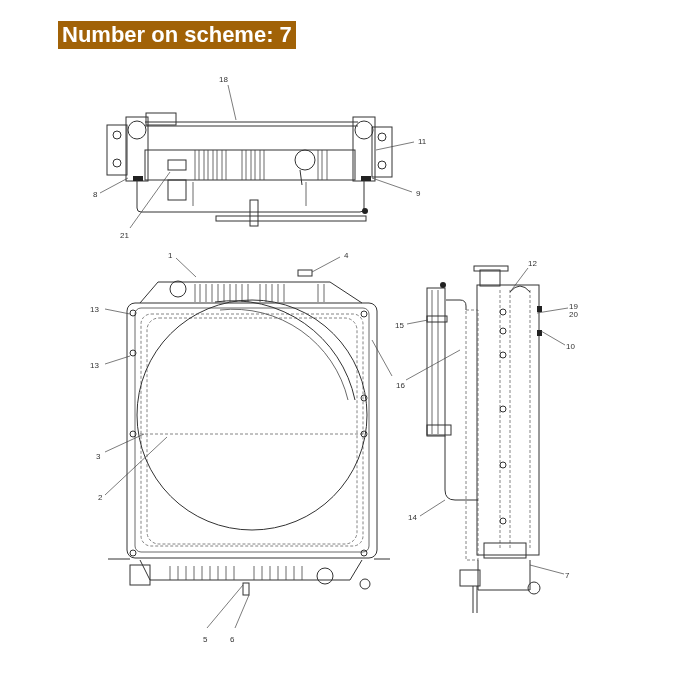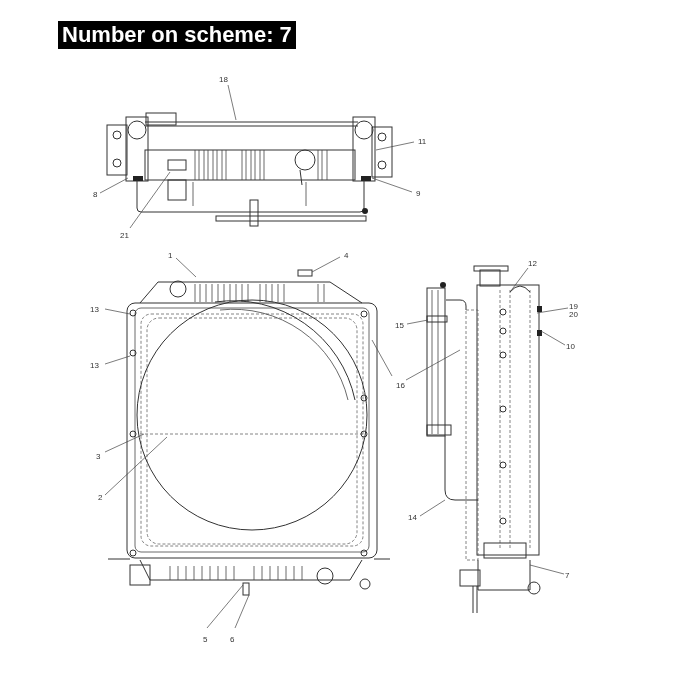--- a/index.html
+++ b/index.html
@@ -1,19 +1,19 @@
 <!DOCTYPE html>
 <html><head>
 <meta charset="utf-8">
 <style>
   html, body { margin: 0; padding: 0; background: #ffffff; }
   body { width: 700px; height: 700px; position: relative; overflow: hidden; font-family: "Liberation Sans", sans-serif; }
   .header-badge {
     position: absolute; left: 58px; top: 21px; height: 28px;
-    padding: 0 4px; background: #000000; color: #ffffff;
+    padding: 0 4px; background: #a16207; color: #ffffff;
     font-family: "Liberation Sans", sans-serif; font-weight: bold; font-size: 22px; line-height: 28px;
     white-space: nowrap;
   }
   svg.diagram { position: absolute; left: 0; top: 0; }
   .lbl { font-family: "Liberation Sans", sans-serif; font-size: 8px; fill: #333; }
   .ln { stroke: #333; stroke-width: 1; fill: none; }
   .thin { stroke: #444; stroke-width: 0.8; fill: none; }
   .dash { stroke: #666; stroke-width: 0.8; fill: none; stroke-dasharray: 3 2; }
   .lead { stroke: #444; stroke-width: 0.7; fill: none; }
   .dark { fill: #222; }

